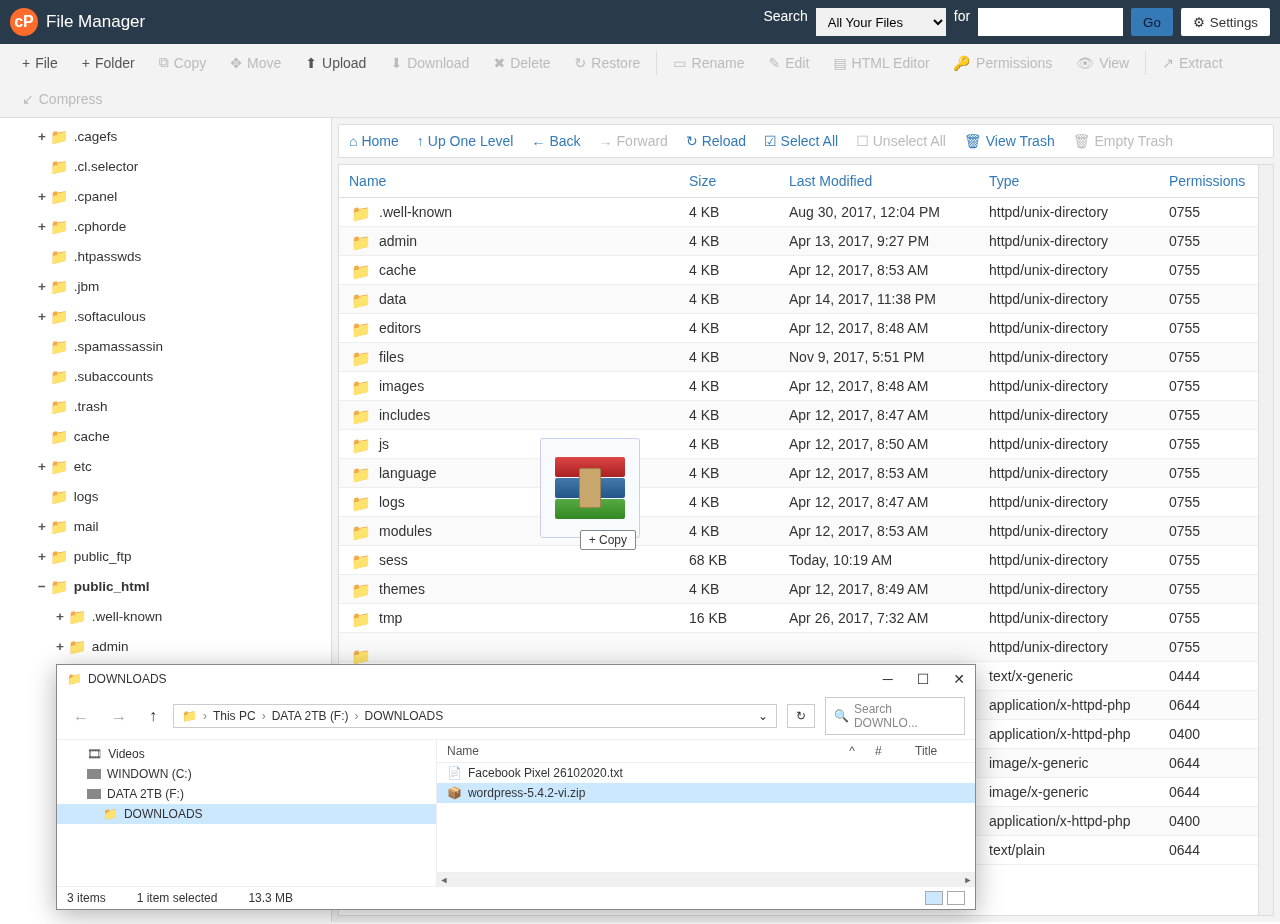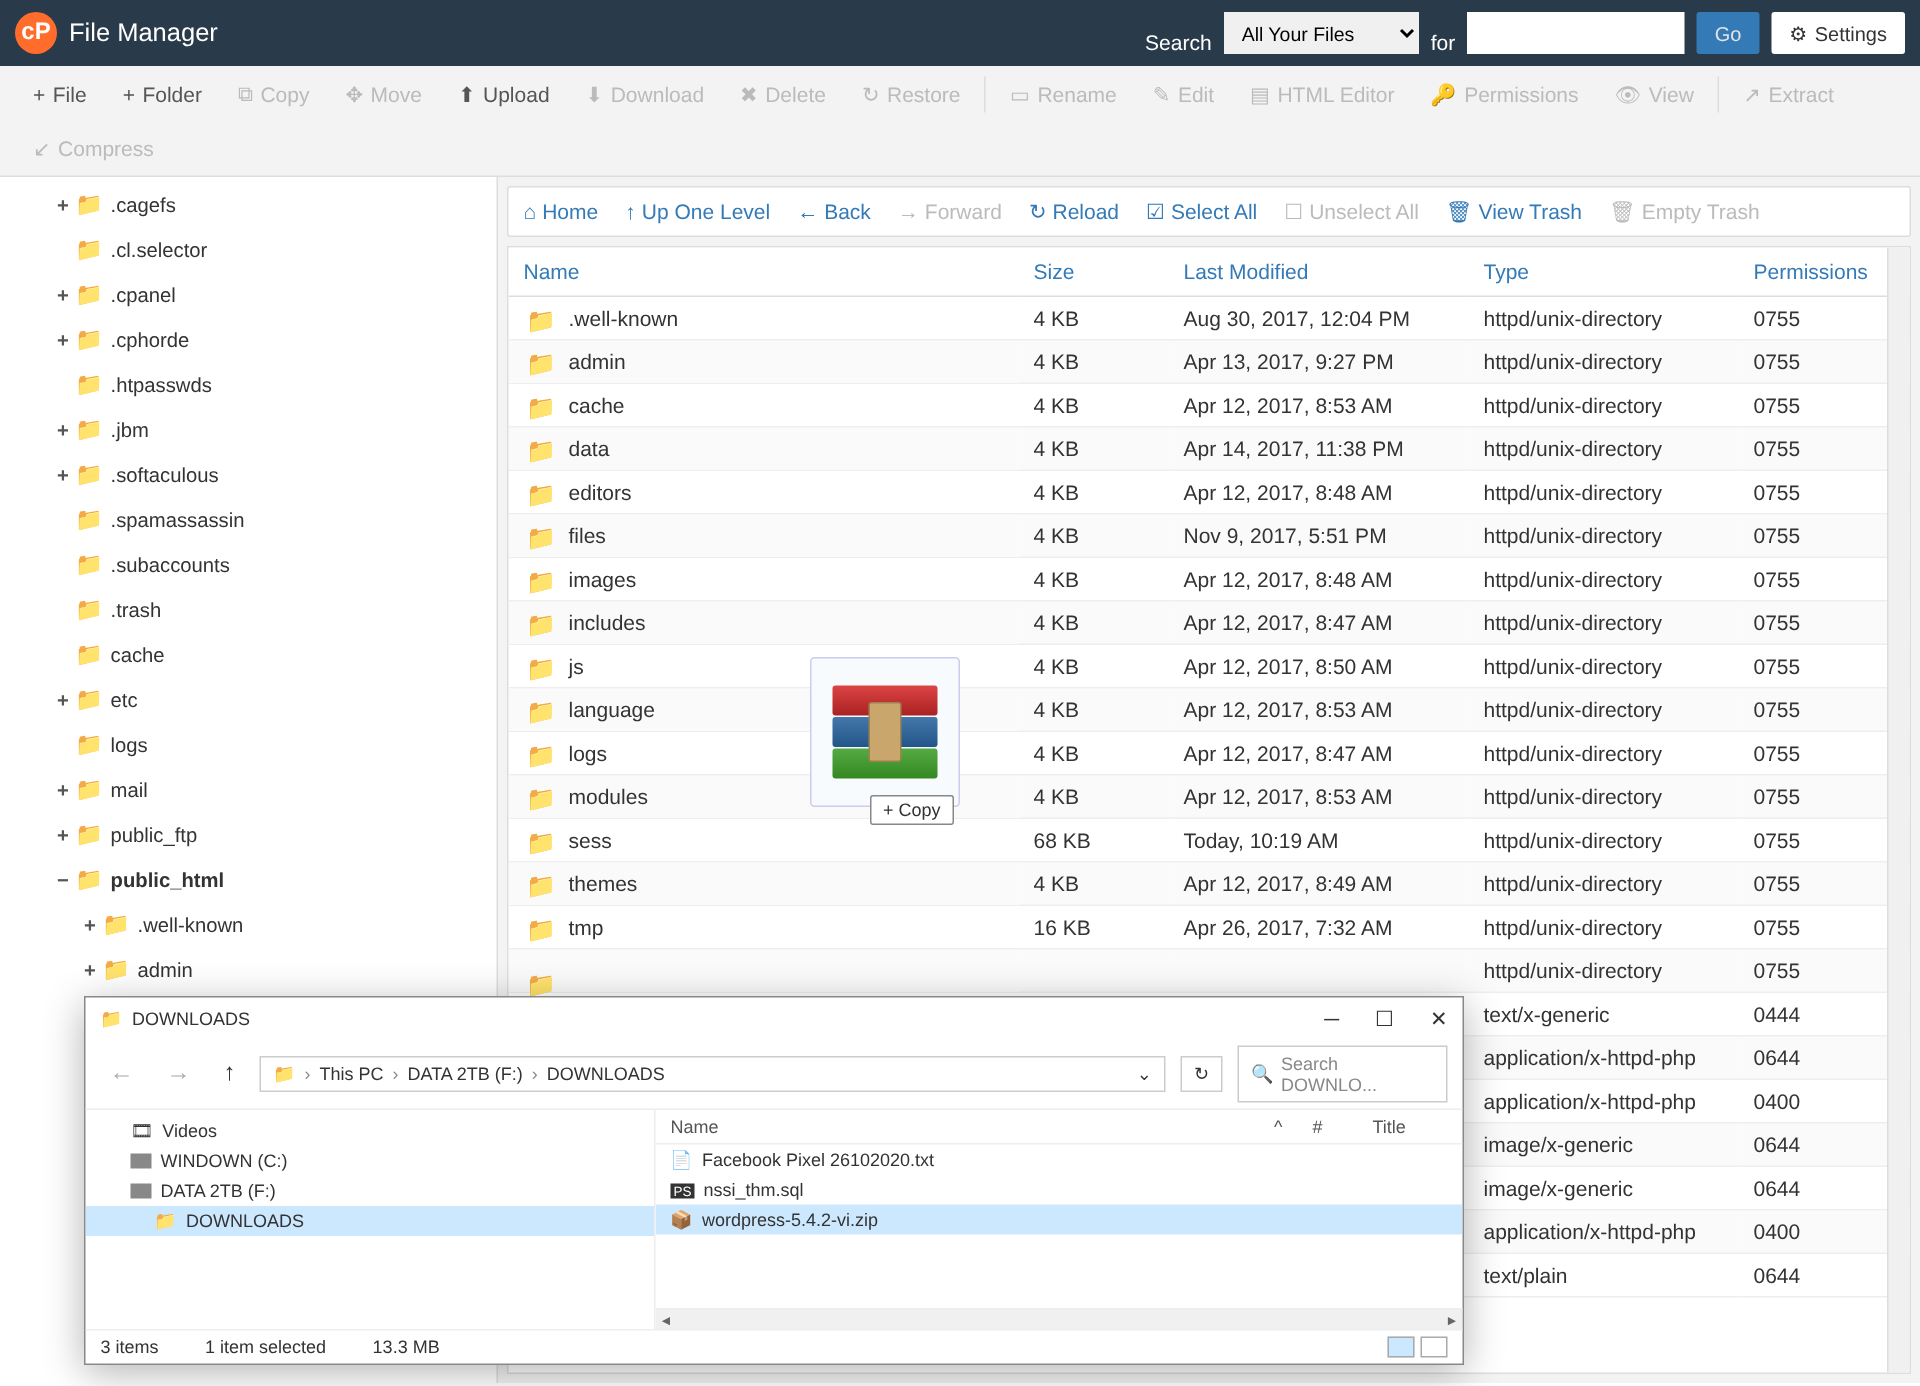--- a/index.html
+++ b/index.html
@@ -1,24 +1,24 @@
 <!DOCTYPE html>
 <html><head>
 <meta charset="utf-8">
 <style>
 * { box-sizing: border-box; margin: 0; padding: 0; }
 body { font-family: Arial, sans-serif; font-size: 13px; color: #333; overflow: hidden; width: 1280px; height: 924px; position: relative; }
 .header { background: #293a4a; height: 44px; display: flex; align-items: center; padding: 0 10px; color: #fff; }
 .logo { display: flex; align-items: center; gap: 8px; font-size: 17px; }
 .logo-icon { width: 28px; height: 28px; background: #ff6c2c; border-radius: 50%; display: flex; align-items: center; justify-content: center; color: #fff; font-weight: bold; font-size: 16px; }
-.search-area { margin-left: auto; display: flex; align-items: flex-end; gap: 8px; font-size: 14px; }
+.search-area { margin-left: auto; display: flex; align-items: flex-start; gap: 8px; font-size: 14px; }
 .search-area select, .search-area input { height: 28px; border: none; padding: 0 8px; font-size: 13px; }
 .search-area select { width: 130px; background: #f0f0f0; }
 .search-area input { width: 145px; }
-.go-btn { background: #337ab7; color: #e5e5e5; border: none; height: 28px; padding: 0 12px; cursor: pointer; border-radius: 2px; }
+.go-btn { background: #337ab7; color: #0f172a; border: none; height: 28px; padding: 0 12px; cursor: pointer; border-radius: 2px; }
 .settings-btn { background: #fff; color: #333; border: none; height: 28px; padding: 0 12px; cursor: pointer; display: flex; align-items: center; gap: 5px; border-radius: 2px; }
 .toolbar { background: #f3f3f3; border-bottom: 1px solid #ddd; padding: 0 10px; display: flex; flex-wrap: wrap; align-items: center; }
 .toolbar-item { padding: 10px 12px; color: #555; cursor: pointer; display: flex; align-items: center; gap: 5px; font-size: 14px; }
 .toolbar-item.disabled { color: #bbb; }
 .toolbar-sep { width: 1px; height: 24px; background: #ddd; margin: 0 4px; }
 .main { display: flex; height: calc(924px - 44px - 76px); position: relative; }
 .sidebar { width: 332px; background: #fff; border-right: 1px solid #ddd; overflow-y: auto; padding: 4px 0; }
 .tree-item { display: flex; align-items: center; padding: 3px 0 3px 36px; cursor: pointer; font-size: 13.5px; line-height: 1.6; }
 .tree-item .expand { width: 12px; text-align: center; color: #555; margin-right: 2px; font-weight: bold; }
 .tree-item .folder-ico { color: #f0ad4e; margin-right: 5px; font-size: 15px; }
@@ -589,24 +589,20 @@
       <div class="exp-files-head">
         <div class="h1"><span>Name</span> <span style="float:right;margin-right:20px">^</span></div>
         <div class="h2">#</div>
         <div class="h3">Title</div>
       </div>
       <div class="exp-files-list" id="expfiles">
           <div class="frow">
             <span>📄</span>
             <span>Facebook Pixel 26102020.txt</span>
           </div>
-          <div class="frow">
-            <span><span style="background:#333;color:#fff;padding:0 2px;font-size:9px">PS</span></span>
-            <span>nssi_thm.sql</span>
-          </div>
           <div class="frow selected">
             <span>📦</span>
             <span>wordpress-5.4.2-vi.zip</span>
           </div>
         </div>
       <div class="hscroll">
           <span class="l">◄</span>
           <span class="r">►</span>
         </div>
     </div>

